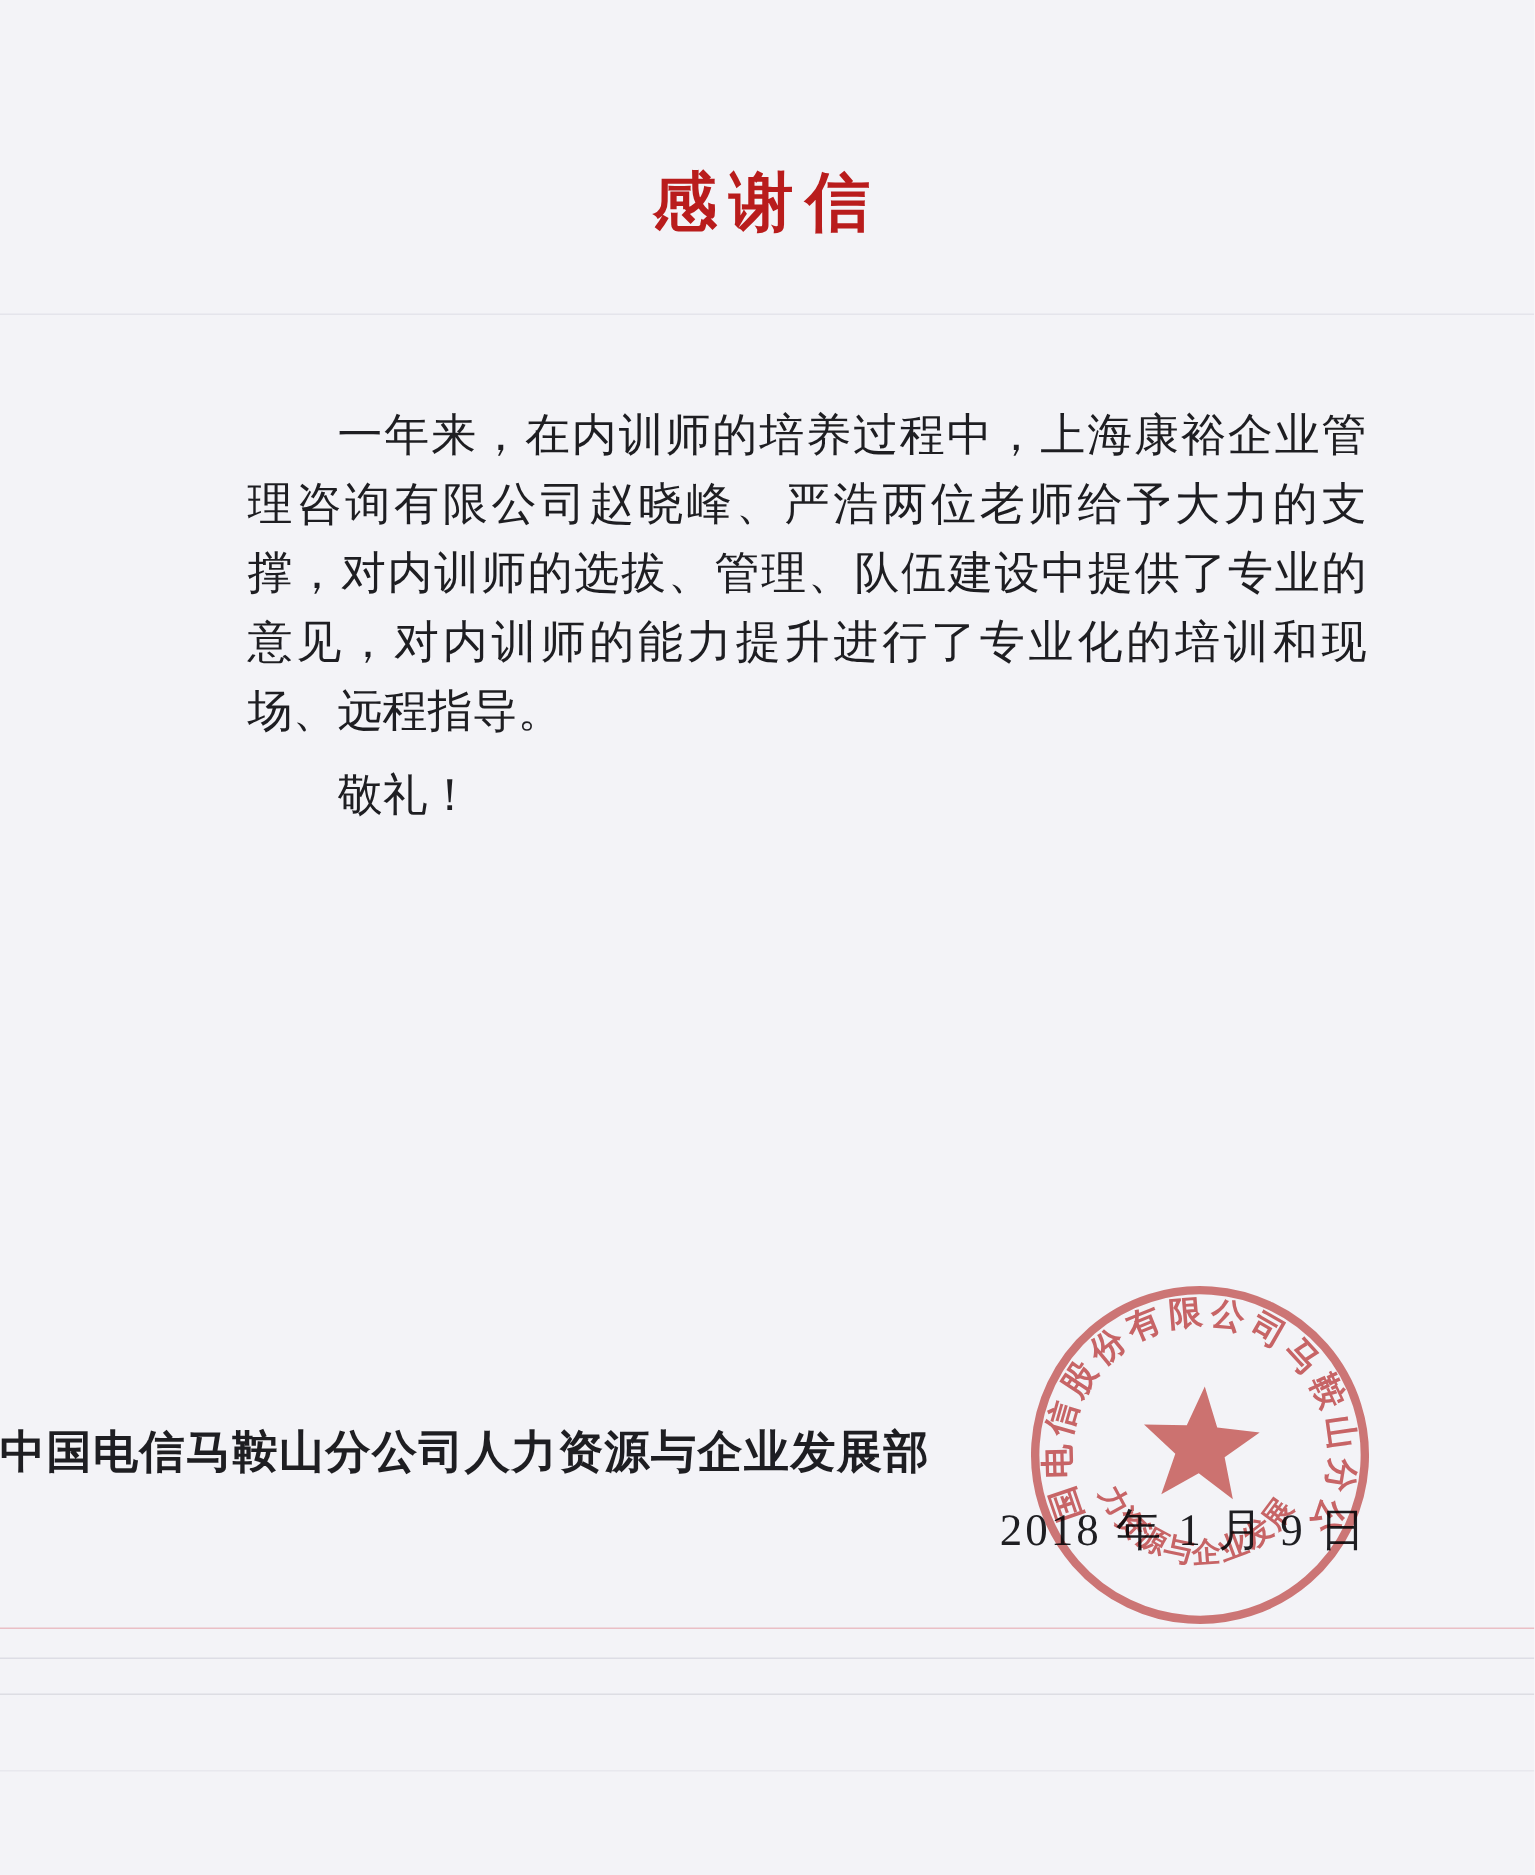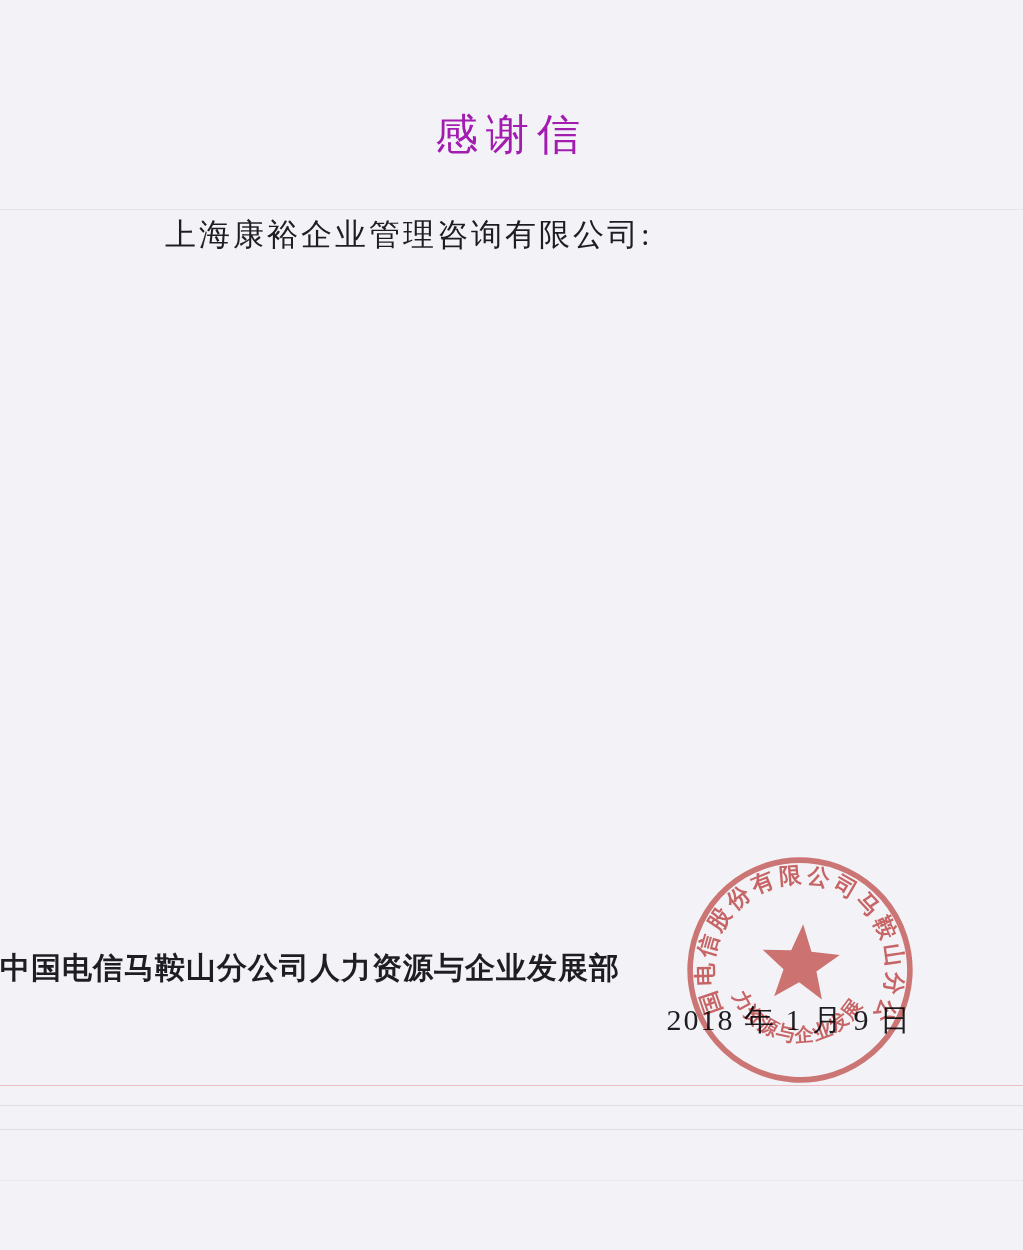--- a/index.html
+++ b/index.html
@@ -14,22 +14,22 @@
   
   .scanline{position:absolute;left:0;width:100%;height:1px;pointer-events:none;}
   .scanline.l1{top:209px;background:rgba(210,210,220,.45);}
   .scanline.l2{top:1085px;background:rgba(226,140,150,.5);}
   .scanline.l3{top:1105px;background:rgba(195,195,206,.45);}
   .scanline.l4{top:1129px;background:rgba(202,202,212,.55);}
   .scanline.l5{top:1180px;background:rgba(214,214,224,.4);}
 
   .title{
     position:absolute;top:106px;left:0;width:100%;
-    text-align:center;font-size:43px;font-weight:normal;
-    letter-spacing:8px;color:#a21caf;
+    text-align:center;font-size:43px;font-weight:bold;
+    letter-spacing:8px;color:#b91c1c;
   }
   .salutation{
     position:absolute;top:214px;left:165px;
     font-size:31px;letter-spacing:3px;
   }
   .body-block{
     position:absolute;top:268px;left:165px;width:746px;
     font-size:30px;line-height:46px;
     text-align:justify;text-justify:inter-ideograph;
   }
@@ -63,23 +63,24 @@
 <div class="page">
 
   <div class="scanline l1"></div>
   <div class="scanline l2"></div>
   <div class="scanline l3"></div>
   <div class="scanline l4"></div>
   <div class="scanline l5"></div>
 
   <div class="title">感谢信</div>
 
-  <div class="salutation">上海康裕企业管理咨询有限公司:</div>
 
   <div class="body-block">
+    <p>一年来，在内训师的培养过程中，上海康裕企业管理咨询有限公司赵晓峰、严浩两位老师给予大力的支撑，对内训师的选拔、管理、队伍建设中提供了专业的意见，对内训师的能力提升进行了专业化的培训和现场、远程指导。</p>
+    <p class="closing">敬礼！</p>
   </div>
 
   <div class="signature">中国电信马鞍山分公司人力资源与企业发展部</div>
   <div class="date">2018 年 1 月 9 日</div>
 
   <div class="seal">
     <svg viewBox="0 0 230 230">
       <defs>
         <path id="arcTop" d="M 40.5 158 A 86 86 0 1 1 189.5 158" fill="none"></path>
         <path id="arcBottom" d="M 49.2 138.9 A 70 70 0 0 0 180.8 138.9" fill="none"></path>

